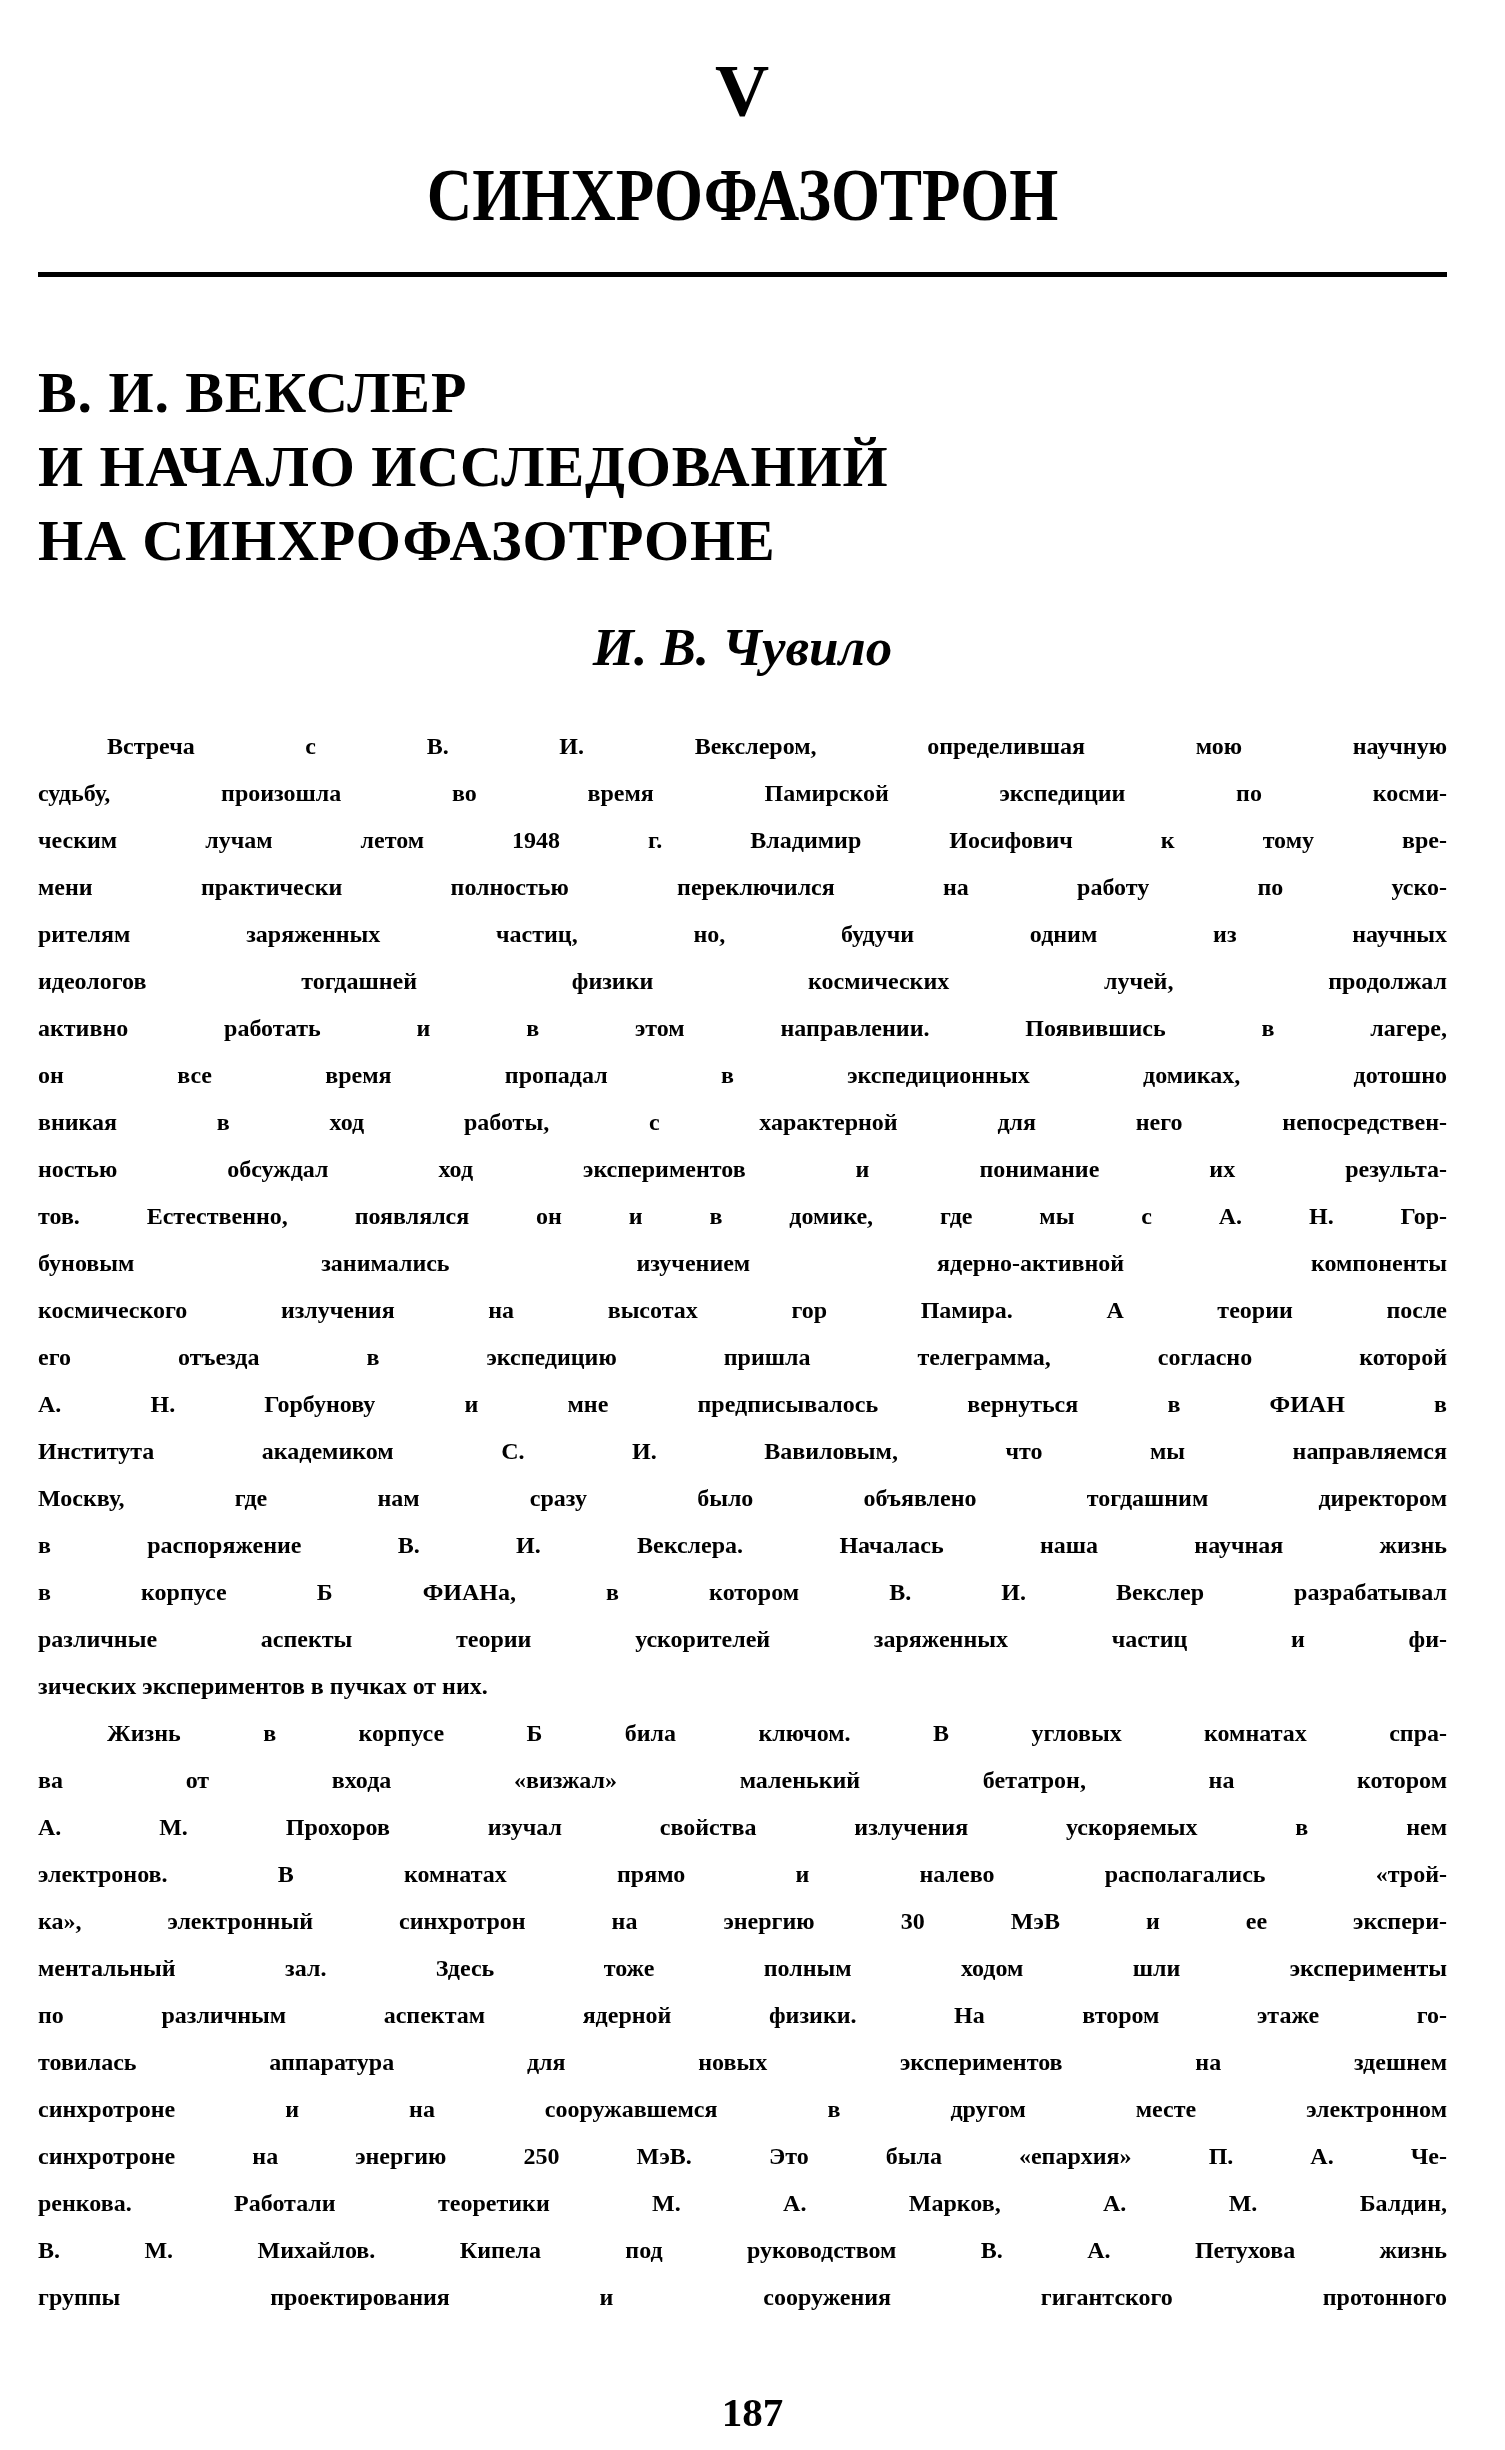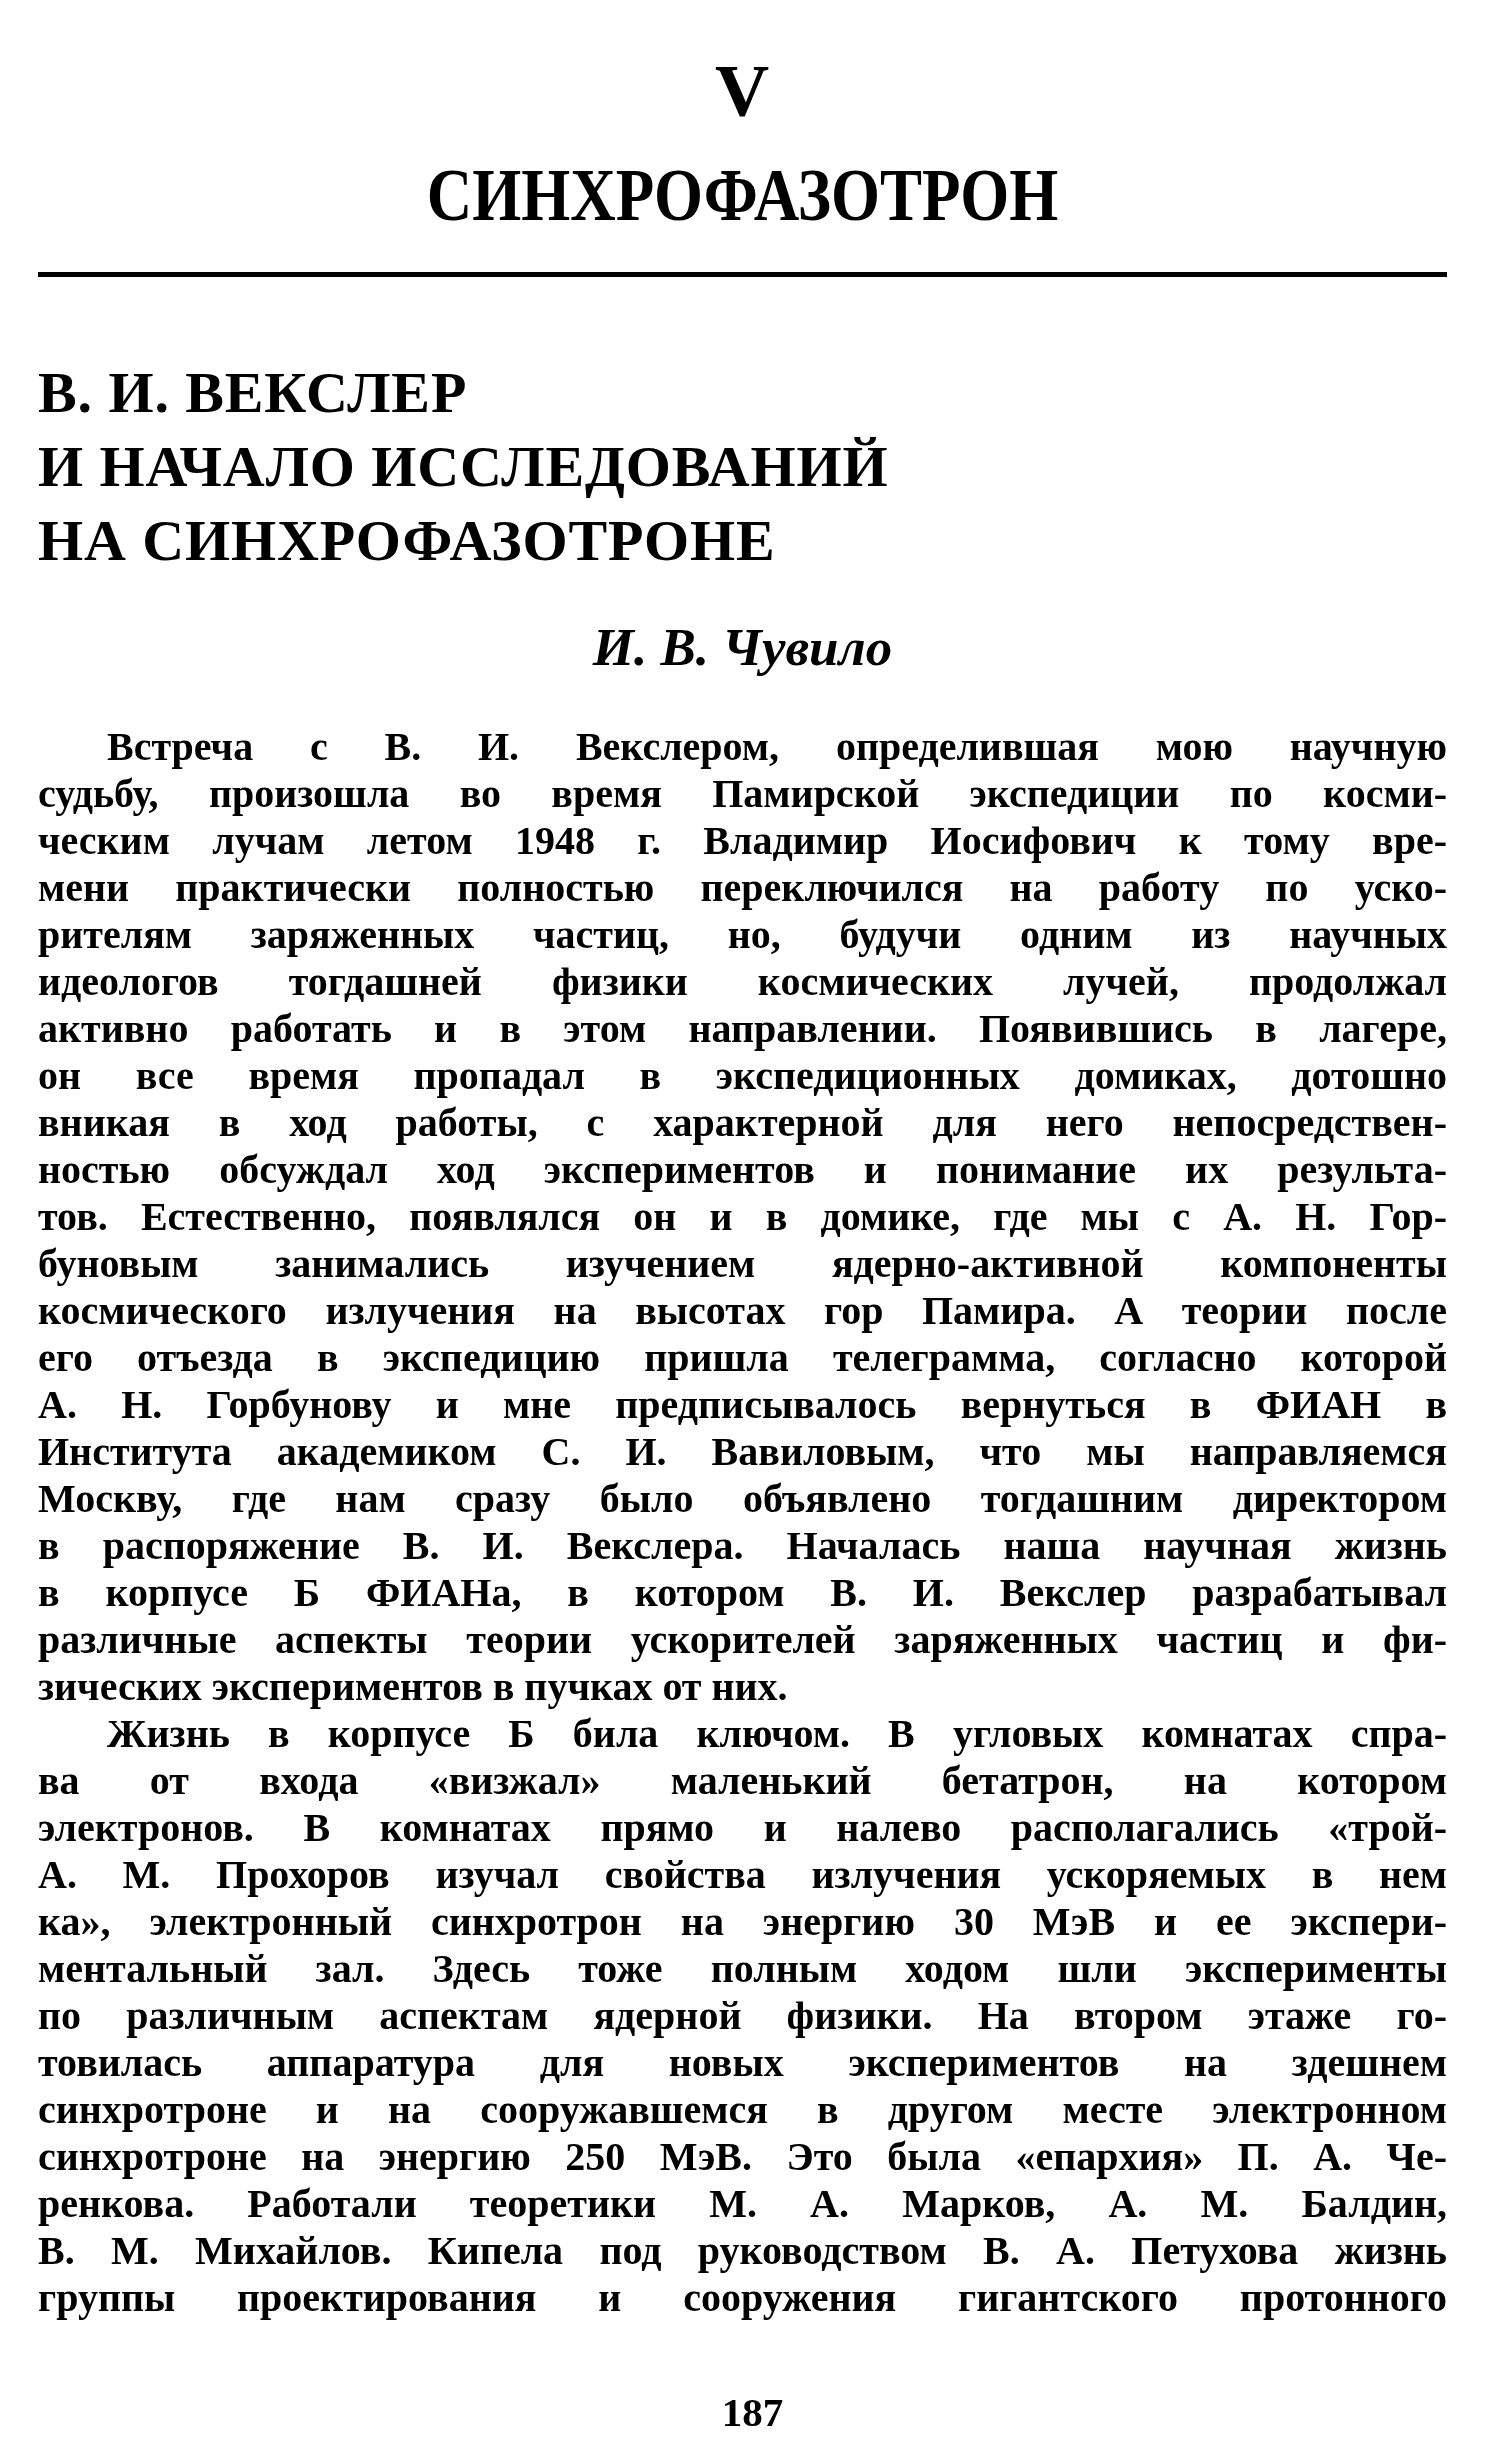--- a/index.html
+++ b/index.html
@@ -47,21 +47,21 @@
   }
   .article-author {
     margin-top: 43px;
     text-align: center;
     font-size: 53px;
     line-height: 53px;
     font-style: italic;
   }
   .body-text {
     margin-top: 49px;
-    font-size: 40px;
+    font-size: 24px;
     line-height: 47px;
   }
   .line {
     height: 47px;
     overflow: hidden;
     text-align: justify;
     text-align-last: justify;
   }
   .line.indent { text-indent: 69px; }
   .line.flush { text-align-last: left; }
@@ -110,22 +110,22 @@
       <div class="line">его отъезда в экспедицию пришла телеграмма, согласно которой</div>
       <div class="line">А. Н. Горбунову и мне предписывалось вернуться в ФИАН в</div>
       <div class="line">Института академиком С. И. Вавиловым, что мы направляемся</div>
       <div class="line">Москву, где нам сразу было объявлено тогдашним директором</div>
       <div class="line">в распоряжение В. И. Векслера. Началась наша научная жизнь</div>
       <div class="line">в корпусе Б ФИАНа, в котором В. И. Векслер разрабатывал</div>
       <div class="line">различные аспекты теории ускорителей заряженных частиц и фи-</div>
       <div class="line flush">зических экспериментов в пучках от них.</div>
       <div class="line indent">Жизнь в корпусе Б била ключом. В угловых комнатах спра-</div>
       <div class="line">ва от входа «визжал» маленький бетатрон, на котором</div>
+      <div class="line">А. М. Прохоров изучал свойства излучения ускоряемых в нем</div>
       <div class="line">электронов. В комнатах прямо и налево располагались «трой-</div>
-      <div class="line">А. М. Прохоров изучал свойства излучения ускоряемых в нем</div>
       <div class="line">ка», электронный синхротрон на энергию 30 МэВ и ее экспери-</div>
       <div class="line">ментальный зал. Здесь тоже полным ходом шли эксперименты</div>
       <div class="line">по различным аспектам ядерной физики. На втором этаже го-</div>
       <div class="line">товилась аппаратура для новых экспериментов на здешнем</div>
       <div class="line">синхротроне и на сооружавшемся в другом месте электронном</div>
       <div class="line">синхротроне на энергию 250 МэВ. Это была «епархия» П. А. Че-</div>
       <div class="line">ренкова. Работали теоретики М. А. Марков, А. М. Балдин,</div>
       <div class="line">В. М. Михайлов. Кипела под руководством В. А. Петухова жизнь</div>
       <div class="line">группы проектирования и сооружения гигантского протонного</div>
     </div>

